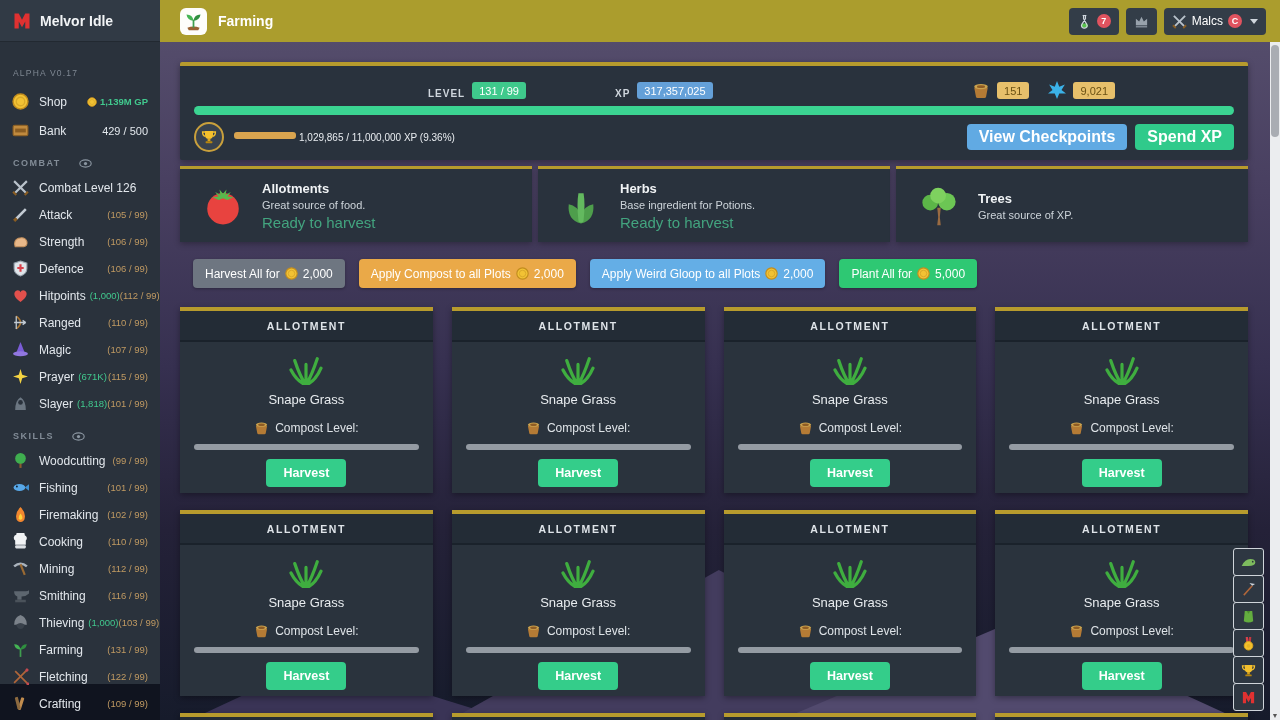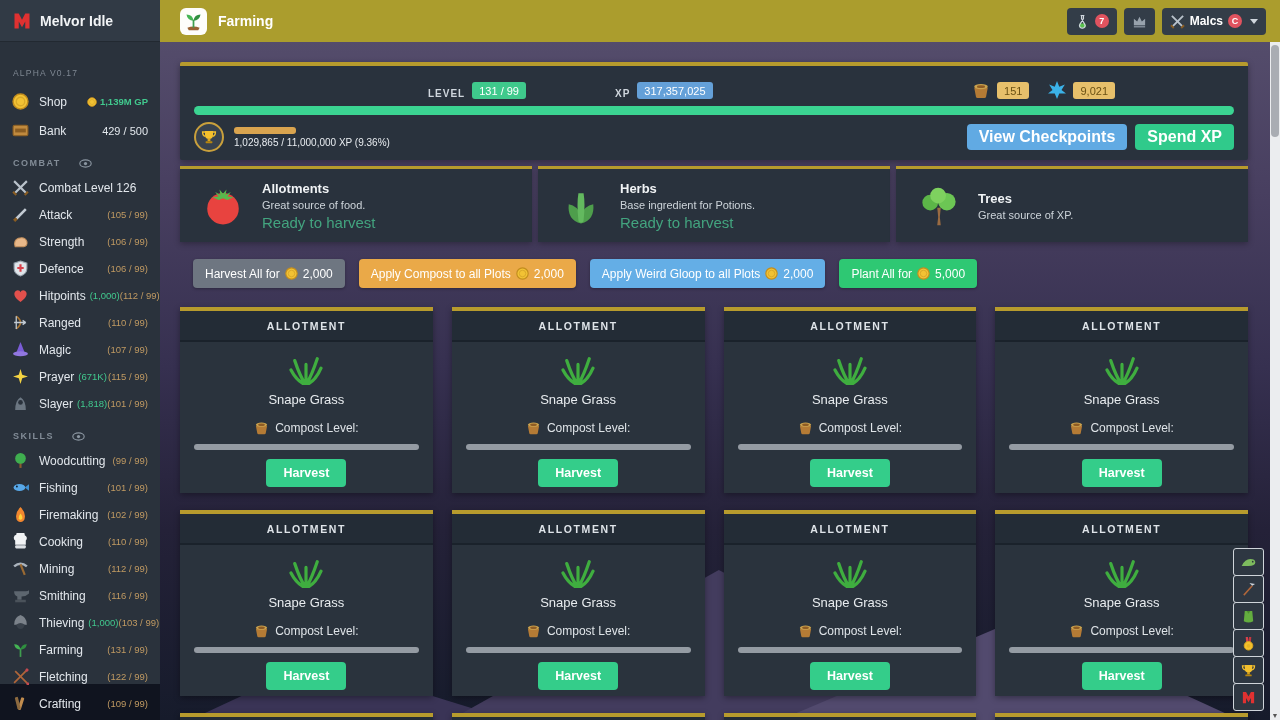--- a/index.html
+++ b/index.html
@@ -30,21 +30,21 @@
   #topbar{position:absolute;left:160px;top:0;width:1120px;height:42px;background:#ab9d2d;
     display:flex;align-items:center;padding:0 14px 0 20px;z-index:5}
   #page-icon{width:27px;height:27px;background:#fdfdfb;border-radius:6px;padding:3px;margin-right:11px}
   #page-title{color:#fff;font-weight:bold;font-size:14px}
   #topbar .spacer{flex:1}
   .hbtn{background:#333d48;border:none;border-radius:4px;height:27px;display:flex;align-items:center;
     gap:5px;padding:0 8px;margin-left:7px;cursor:pointer;color:#fff}
   .hbtn .icon{width:15px;height:15px}
   .badge-red{background:#e0535f;color:#fff;font-size:9px;font-weight:bold;min-width:14px;height:14px;
     border-radius:8px;display:inline-flex;align-items:center;justify-content:center;padding:0 3px}
-  .hbtn .pname{font-size:12px;font-weight:bold}
+  .hbtn .pname{font-size:12px;font-weight:normal}
   .chev{width:0;height:0;border-left:4px solid transparent;border-right:4px solid transparent;border-top:5px solid #cfd6dd;margin-left:3px}
 
   
   #main{position:absolute;left:160px;top:42px;width:1120px;height:678px;overflow:hidden;
     background:linear-gradient(180deg,#544c6b 0%,#483f60 22%,#363050 48%,#242138 72%,#161b2b 100%)}
   .mtn{position:absolute;bottom:0;pointer-events:none}
   #mtn1{left:290px;width:560px;height:150px;background:#433c5e;clip-path:polygon(0 100%,48% 0,100% 100%)}
   #mtn2{left:620px;width:460px;height:110px;background:#524a6e;clip-path:polygon(0 100%,52% 8%,100% 100%)}
   #mtn3{left:30px;width:320px;height:70px;background:#3a3456;clip-path:polygon(0 100%,40% 15%,100% 100%)}
   #content{position:relative;padding:20px 32px 0 20px;z-index:2}
@@ -57,21 +57,21 @@
   .badge{font-size:11px;font-weight:normal;border-radius:3px;padding:2.5px 7px;color:#fff}
   .badge.green{background:#3fc98c}
   .badge.blue{background:#64a0d8}
   .badge.tan{background:#e7c06b;color:#6b5114}
   .grp .icon{width:18px;height:18px}
   #xp-progress{height:9px;background:#3bd492;border-radius:5px;margin:7px 0 7px}
   #sp-row2{display:flex;align-items:center;height:30px}
   #trophy-circ{width:30px;height:30px;border-radius:50%;background:#38424e;border:2px solid #c9a03c;
     display:flex;align-items:center;justify-content:center;flex:none}
   #trophy-circ .icon{width:16px;height:16px}
-  #pool-col{margin-left:10px;display:flex;flex-direction:column;justify-content:center;gap:3px}
+  #pool-col{margin-left:10px;display:flex;justify-content:center;gap:3px}
   #pool-bar{width:62px;height:7px;background:#d9a44f;border-radius:3px}
   #pool-text{color:#e8ecf0;font-size:10px}
   #sp-row2 .spacer{flex:1}
   .sp-btn{border:none;border-radius:4px;height:26px;padding:0 12px;font-size:16px;font-weight:bold;color:#fff;cursor:pointer}
   #btn-checkpoints{background:#61aae3;margin-right:8px}
   #btn-spendxp{background:#30ca8b}
 
   
   #categories{display:flex;gap:6px;margin-top:6px}
   .cat-card{flex:1;background:#29323d;border-top:3px solid #b79b2d;display:flex;align-items:center;

